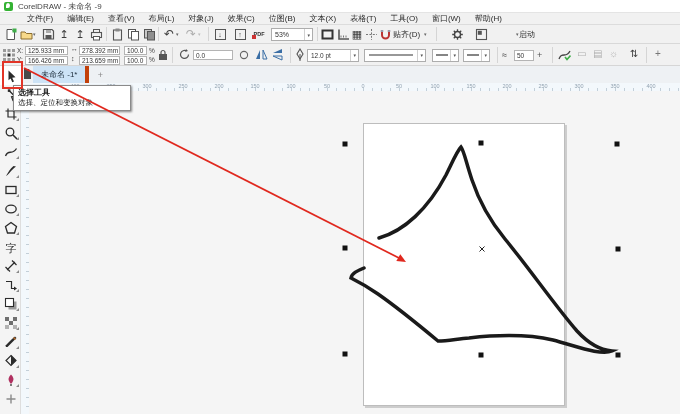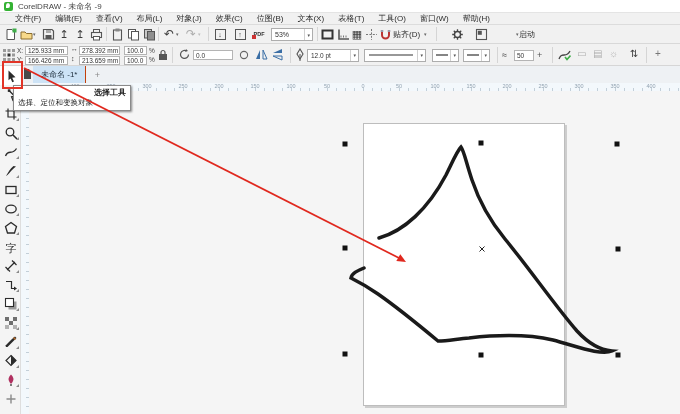--- a/index.html
+++ b/index.html
@@ -5,21 +5,21 @@
   html,body{margin:0;padding:0;width:680px;height:414px;overflow:hidden;
     font-family:"Liberation Sans","DejaVu Sans",sans-serif;background:#f0f0f0;
     -webkit-font-smoothing:antialiased;}
   .band{position:absolute;left:0;width:680px;box-sizing:border-box;}
   
   #titlebar{top:0;height:13px;background:#ffffff;display:flex;align-items:center;border-bottom:1px solid #e4e4e4;}
   #logo{width:9px;height:9px;margin:0 5px 0 4px;border-radius:2px;background:#34b233;position:relative;}
   #logo::after{content:"";position:absolute;left:2px;top:1.5px;width:4px;height:5px;background:#fff;border-radius:50% 50% 50% 0;}
   #title-text{font-size:8px;color:#444;}
   
-  #menubar{top:13px;height:12px;background:#f1f1f1;display:flex;align-items:center;padding-left:8px;border-bottom:1px solid #dcdcdc;}
+  #menubar{top:13px;height:12px;background:#f1f1f1;display:flex;align-items:center;padding-left:20px;border-bottom:1px solid #dcdcdc;}
   .menu-item{font-size:8px;color:#2b2b2b;padding:0 7px;line-height:12px;cursor:default;}
   
   #toolbar{top:25px;height:19px;background:#f1f1f1;border-bottom:1px solid #d8d8d8;}
   .tbtn{position:absolute;top:2px;width:14px;height:14px;display:flex;align-items:center;justify-content:center;font-size:10px;color:#3c3c3c;}
   .tbtn svg{display:block;}
   .dd{position:absolute;top:6px;font-size:5px;color:#666;}
   .tdiv{position:absolute;top:2px;width:1px;height:14px;background:#d5d5d5;}
   .disabled{opacity:.38;}
   .combo{position:absolute;background:#fff;border:1px solid #adadad;font-size:7px;color:#333;display:flex;align-items:center;box-sizing:border-box;}
   .combo .arrowbox{margin-left:auto;font-size:5px;color:#555;padding:0 2px;border-left:1px solid #d0d0d0;align-self:stretch;display:flex;align-items:center;}
@@ -36,37 +36,37 @@
   .blueic{color:#3a6ea5;}
   
   #toolbox{position:absolute;left:0;top:66px;width:21px;height:348px;background:#f4f4f4;border-right:1px solid #dedede;box-sizing:border-box;}
   .tool{width:21px;height:19px;display:flex;align-items:center;justify-content:center;position:relative;color:#3a3a3a;}
   .tool svg{display:block;}
   .tool.flyout::after{content:"";position:absolute;right:2px;bottom:2px;border-left:3px solid transparent;border-bottom:3px solid #8a8a8a;}
   .tool.selected{background:#ffffff;}
   
   #tabrow{top:66px;left:21px;width:659px;height:17px;background:#eef1f4;display:flex;align-items:stretch;}
   #doc-icon{width:7px;height:10px;background:#4a4a4a;margin:3px 2px 0 3px;clip-path:polygon(0 0,70% 0,100% 30%,100% 100%,0 100%);}
-  #active-tab{background:#cde3f6;display:flex;align-items:center;padding:0 8px;font-size:8px;color:#21313f;border-right:1px solid #c2410c;}
+  #active-tab{background:#cde3f6;display:flex;align-items:center;padding:0 8px;font-size:8px;color:#21313f;border-right:4px solid #c2410c;}
   #new-tab-btn{width:14px;display:flex;align-items:center;justify-content:center;font-size:9px;color:#8a8a8a;margin-left:4px;}
   
   #hruler{position:absolute;left:21px;top:83px;width:659px;height:8px;background:#f3f8fc;border-bottom:1px solid #ccd6de;
     background-image:repeating-linear-gradient(90deg,#c3cfd8 0 1px,transparent 1px 9px);background-size:100% 3px;background-position:0 100%;background-repeat:no-repeat;}
   .rlabel{position:absolute;top:0;font-size:5.5px;color:#93a3b1;transform:translateX(-50%);line-height:6px;}
   #vruler{position:absolute;left:21px;top:91px;width:8px;height:323px;background:#f3f8fc;border-right:1px solid #ccd6de;
     background-image:repeating-linear-gradient(180deg,#c3cfd8 0 1px,transparent 1px 9px);background-size:3px 100%;background-position:100% 0;background-repeat:no-repeat;}
   
   #canvas{position:absolute;left:29px;top:91px;width:651px;height:323px;background:#f5f5f5;}
   #page{position:absolute;left:363px;top:123px;width:200px;height:281px;background:#ffffff;border:1px solid #bdbdbd;box-shadow:2px 2px 0 rgba(0,0,0,.16);}
   #draw-layer{position:absolute;left:0;top:0;pointer-events:none;}
   
   #red-box{position:absolute;left:2px;top:61px;width:17px;height:24px;border:2px solid #e23427;z-index:60;}
   #annot-layer{position:absolute;left:0;top:0;z-index:70;pointer-events:none;}
   #tooltip{position:absolute;left:13px;top:85px;width:108px;background:#ffffff;border:1px solid #8a8a8a;box-shadow:1px 1px 2px rgba(0,0,0,.45);padding:2px 4px 3px 4px;z-index:50;}
-  #tooltip .tt-title{font-size:8px;font-weight:bold;color:#1a1a1a;line-height:10px;text-align:right;}
+  #tooltip .tt-title{font-size:8px;font-weight:bold;color:#1a1a1a;line-height:10px;}
   #tooltip .tt-desc{font-size:7.5px;color:#1a1a1a;line-height:9px;}
 </style>
 </head>
 <body>
 
 <div class="band" id="titlebar">
   <div id="logo"></div>
   <div id="title-text">CorelDRAW - 未命名 -9</div>
 </div>
 

